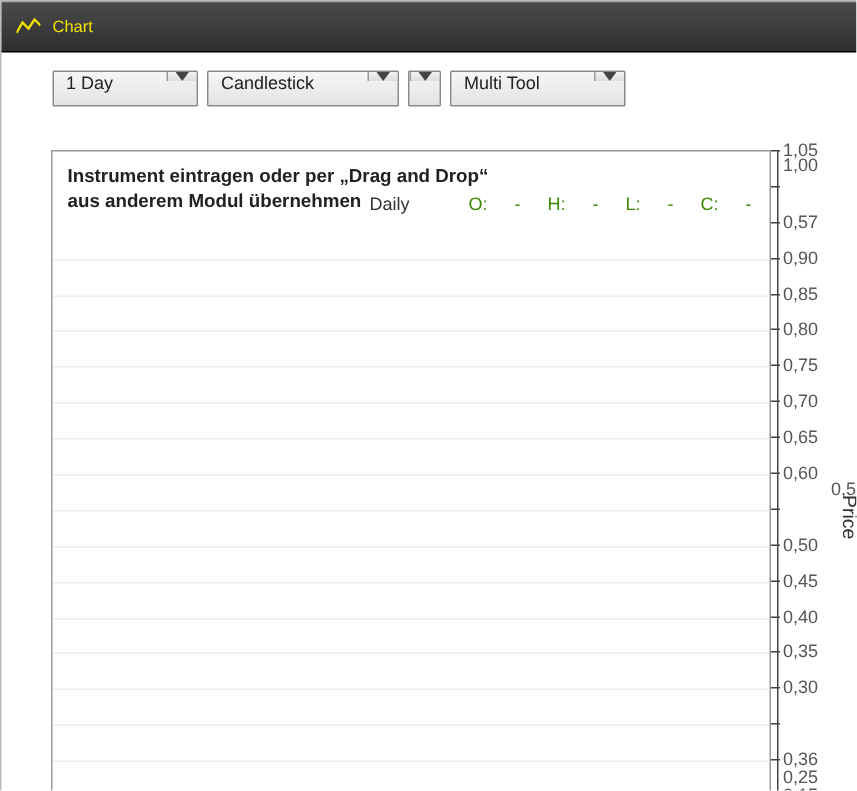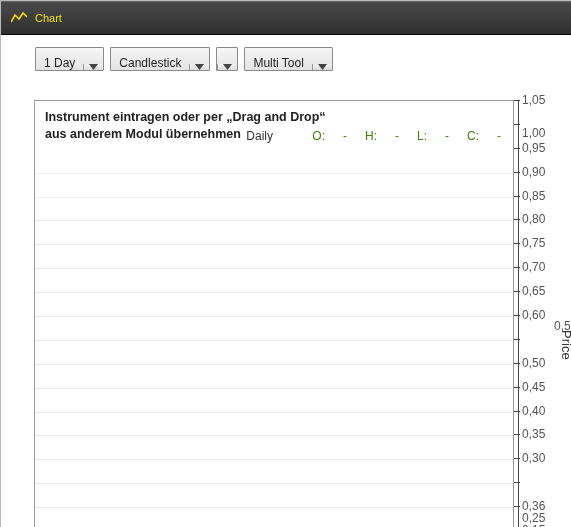--- a/index.html
+++ b/index.html
@@ -32,29 +32,30 @@
     color: #f0e000;
     font-size: 11px;
   }
   .toolbar {
     display: flex;
     gap: 6px;
     padding: 12px 0 10px 34px;
   }
   .dd {
     display: inline-flex;
-    align-items: flex-end;
+    align-items: flex-start;
     height: 24px;
     border: 1px solid #8a8a8a;
     border-radius: 1px;
     overflow: hidden;
     background: linear-gradient(#f6f6f6, #e3e3e3);
     font-size: 12px;
     color: #222;
     cursor: pointer;
+    gap: 28px;
   }
   .dd-label {
     padding: 0 8px;
     display: flex;
     align-items: center;
     white-space: nowrap;
   }
   .dd-arrow {
     width: 20px;
     border-left: 1px solid #9a9a9a;
@@ -215,23 +216,23 @@
         <div class="gridline" style="top: 310.556px;"></div>
         <div class="gridline" style="top: 334.444px;"></div>
         <div class="gridline" style="top: 358.333px;"></div>
         <div class="gridline" style="top: 382.222px;"></div>
         <div class="gridline" style="top: 406.111px;"></div>
       </div>
     <div class="axis-title">Price</div>
   <div class="axis-tick" style="top: 0px;"></div>
       <div class="ticklabel" style="top: 0px;">1,05</div>
       <div class="axis-tick" style="top: 23.8889px;"></div>
-      <div class="ticklabel" style="top: 33px;">1,00</div>
+      <div class="ticklabel" style="top: 10px;">1,00</div>
       <div class="axis-tick" style="top: 47.7778px;"></div>
-      <div class="ticklabel" style="top: 47.7778px;">0,95</div>
+      <div class="ticklabel" style="top: 47.7778px;">0,57</div>
       <div class="axis-tick" style="top: 71.6667px;"></div>
       <div class="ticklabel" style="top: 71.6667px;">0,90</div>
       <div class="axis-tick" style="top: 95.5556px;"></div>
       <div class="ticklabel" style="top: 95.5556px;">0,85</div>
       <div class="axis-tick" style="top: 119.444px;"></div>
       <div class="ticklabel" style="top: 119.444px;">0,80</div>
       <div class="axis-tick" style="top: 143.333px;"></div>
       <div class="ticklabel" style="top: 143.333px;">0,75</div>
       <div class="axis-tick" style="top: 167.222px;"></div>
       <div class="ticklabel" style="top: 167.222px;">0,70</div>

